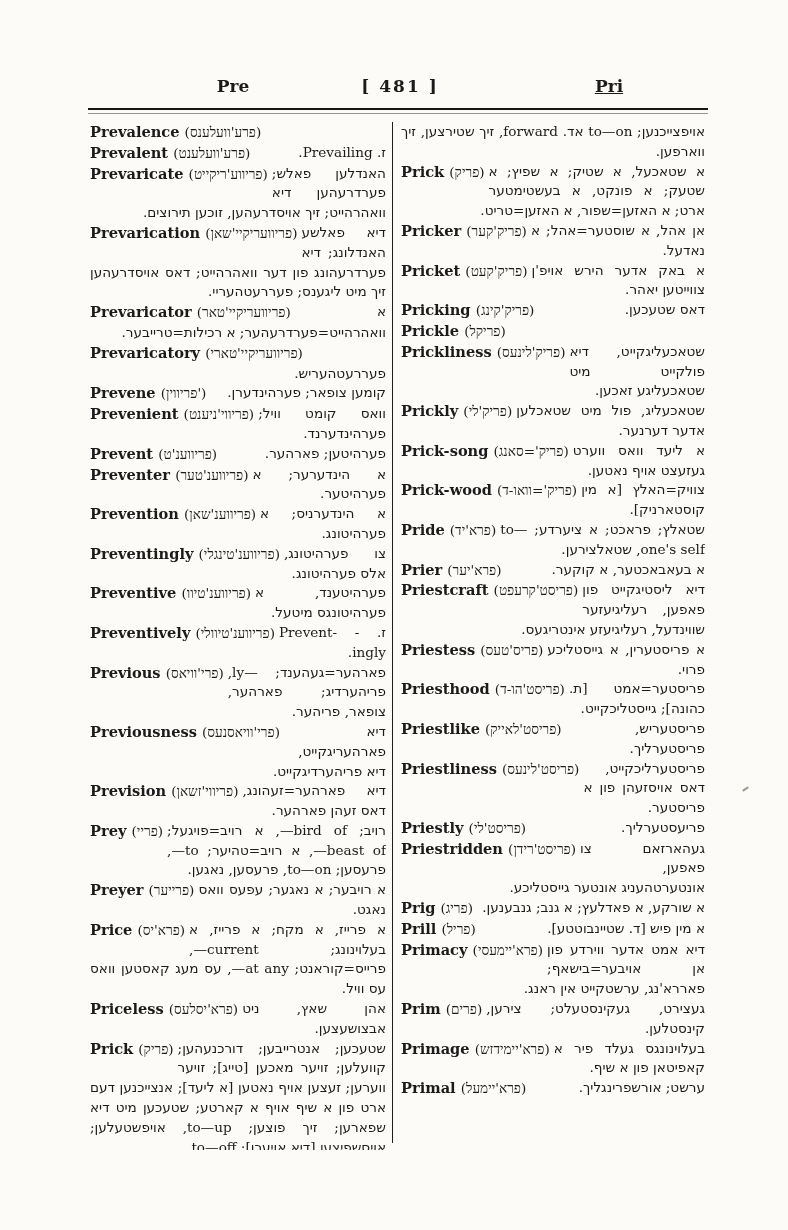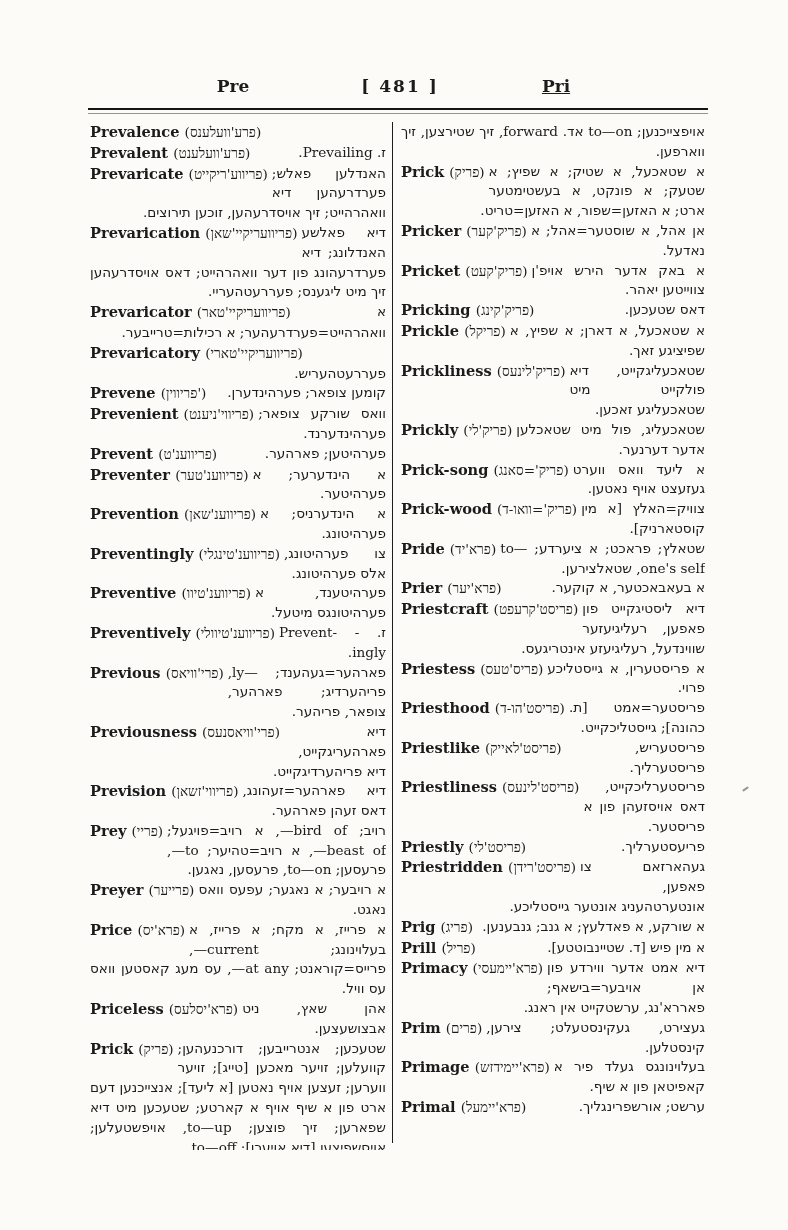--- a/index.html
+++ b/index.html
@@ -12,21 +12,21 @@
     overflow:hidden;
   }
   .page{width:788px;height:1230px;position:relative;}
   .running-head{
     position:absolute;top:76px;left:0;width:100%;height:24px;
     font-weight:bold;font-size:17px;
     font-family:"DejaVu Serif","Liberation Serif",serif;
   }
   .running-head .hleft{position:absolute;left:233px;transform:translateX(-50%);}
   .running-head .hcenter{position:absolute;left:400px;transform:translateX(-50%);letter-spacing:2px;}
-  .running-head .hright{position:absolute;left:556px;transform:translateX(-50%);text-decoration:underline;}
+  .running-head .hright{position:absolute;left:609px;transform:translateX(-50%);text-decoration:underline;}
   .rule{
     position:absolute;top:108px;left:88px;width:620px;height:3px;
     border-top:2px solid #161616;border-bottom:1px solid rgba(22,22,22,.45);
   }
   .columns{
     position:absolute;top:122px;left:90px;width:616px;height:1028px;
     display:flex;overflow:hidden;
   }
   .col{overflow:hidden;}
   .col-left{width:296px;}
@@ -66,21 +66,21 @@
 
   <div class="columns">
     <div class="col col-left" id="col-left">
         <p class="entry"><span class="hw">Prevalence <span class="tr">(פרע'וועלענס)</span></span></p>
         <p class="entry"><span class="hw">Prevalent <span class="tr">(פרע'וועלענט)</span></span><span class="def">ז. Prevailing.</span></p>
         <p class="entry"><span class="hw">Prevaricate <span class="tr">(פריווע'ריקייט)</span></span><span class="def">האנדלען פאלש; פערדרעהען דיא וואהרהייט; זיך אויסדרעהען, זוכען תירוצים.</span></p>
         <p class="entry"><span class="hw">Prevarication <span class="tr">(פריוועריקיי'שאן)</span></span><span class="def">דיא פאלשע האנדלונג; דיא פערדרעהונג פון דער וואהרהייט; דאס אויסדרעהען זיך מיט ליגענס; פעררעטהעריי.</span></p>
         <p class="entry"><span class="hw">Prevaricator <span class="tr">(פריוועריקיי'טאר)</span></span><span class="def">א וואהרהייט=פערדרעהער; א רכילות=טרייבער.</span></p>
         <p class="entry"><span class="hw">Prevaricatory <span class="tr">(פריוועריקיי'טארי)</span></span><span class="def">פעררעטהעריש.</span></p>
         <p class="entry"><span class="hw">Prevene <span class="tr">(פריווין')</span></span><span class="def">קומען צופאר; פערהינדערן.</span></p>
-        <p class="entry"><span class="hw">Prevenient <span class="tr">(פריווי'ניענט)</span></span><span class="def">וואס שורקע צופאר; פערהינדערנד.</span></p>
+        <p class="entry"><span class="hw">Prevenient <span class="tr">(פריווי'ניענט)</span></span><span class="def">וואס קומט וויל; פערהינדערנד.</span></p>
         <p class="entry"><span class="hw">Prevent <span class="tr">(פריווענ'ט)</span></span><span class="def">פערהיטען; פארהער.</span></p>
         <p class="entry"><span class="hw">Preventer <span class="tr">(פריווענ'טער)</span></span><span class="def">א הינדערער; א פערהיטער.</span></p>
         <p class="entry"><span class="hw">Prevention <span class="tr">(פריווענ'שאן)</span></span><span class="def">א הינדערניס; א פערהיטונג.</span></p>
         <p class="entry"><span class="hw">Preventingly <span class="tr">(פריווענ'טינגלי)</span></span><span class="def">צו פערהיטונג, אלס פערהיטונג.</span></p>
         <p class="entry"><span class="hw">Preventive <span class="tr">(פריווענ'טיוו)</span></span><span class="def">פערהיטענד, א פערהיטונגס מיטעל.</span></p>
         <p class="entry"><span class="hw">Preventively <span class="tr">(פריווענ'טיוולי)</span></span><span class="def">ז. Prevent- -ingly.</span></p>
         <p class="entry"><span class="hw">Previous <span class="tr">(פרי'וויאס)</span></span><span class="def">פארהער=געהענד; —ly, פריהערדיג; פארהער, צופאר, פריהער.</span></p>
         <p class="entry"><span class="hw">Previousness <span class="tr">(פרי'וויאסנעס)</span></span><span class="def">דיא פארהעריגקייט, דיא פריהערדיגקייט.</span></p>
         <p class="entry"><span class="hw">Prevision <span class="tr">(פריווי'זשאן)</span></span><span class="def">דיא פארהער=זעהונג, דאס זעהן פארהער.</span></p>
         <p class="entry"><span class="hw">Prey <span class="tr">(פריי)</span></span><span class="def">רויב; bird of—, א רויב=פויגעל; beast of—, א רויב=טהיער; to—, פרעסען; to—on, פרעסען, נאגען.</span></p>
@@ -89,21 +89,21 @@
         <p class="entry"><span class="hw">Priceless <span class="tr">(פרא'יסלעס)</span></span><span class="def">אהן שאץ, ניט אבצושעצען.</span></p>
         <p class="entry"><span class="hw">Prick <span class="tr">(פריק)</span></span><span class="def">שטעכען; אנטרייבען; דורכנעהען; קוועלען; זויער מאכען [טייג]; זויער ווערען; זעצען אויף נאטען [א ליעד]; אנצייכנען דעם ארט פון א שיף אויף א קארטע; שטעכען מיט דיא שפארען; זיך פוצען; to—up, אויפשטעלען; אויסשפיצען [דיא אויערן]; to—off,</span></p>
       </div>
     <div class="divider"></div>
     <div class="col col-right" id="col-right">
         <p class="entry"><span class="def">אויפצייכנען; to—on אד. forward, זיך שטירצען, זיך ווארפען.</span></p>
         <p class="entry"><span class="hw">Prick <span class="tr">(פריק)</span></span><span class="def">א שטאכעל, א שטיק; א שפיץ; א שטעק; א פונקט, א בעשטימטער ארט; א האזען=שפור, א האזען=טריט.</span></p>
         <p class="entry"><span class="hw">Pricker <span class="tr">(פריק'קער)</span></span><span class="def">אן אהל, א שוסטער=אהל; א נאדעל.</span></p>
         <p class="entry"><span class="hw">Pricket <span class="tr">(פריק'קעט)</span></span><span class="def">א באק אדער הירש אויפ'ן צווייטען יאהר.</span></p>
         <p class="entry"><span class="hw">Pricking <span class="tr">(פריק'קינג)</span></span><span class="def">דאס שטעכען.</span></p>
-        <p class="entry"><span class="hw">Prickle <span class="tr">(פריקל)</span></span><span class="def">א שטאכעל, א דארן; א שפיץ, א שפיציגע זאך.</span></p>
+        <p class="entry"><span class="hw">Prickle <span class="tr">(פריקל)</span></span></p>
         <p class="entry"><span class="hw">Prickliness <span class="tr">(פריק'לינעס)</span></span><span class="def">שטאכעליגקייט, דיא פולקייט מיט שטאכעליגע זאכען.</span></p>
         <p class="entry"><span class="hw">Prickly <span class="tr">(פריק'לי)</span></span><span class="def">שטאכעליג, פול מיט שטאכלען אדער דערנער.</span></p>
         <p class="entry"><span class="hw">Prick-song <span class="tr">(פריק'=סאנג)</span></span><span class="def">א ליעד וואס ווערט געזעצט אויף נאטען.</span></p>
         <p class="entry"><span class="hw">Prick-wood <span class="tr">(פריק'=וואו-ד)</span></span><span class="def">צוויק=האלץ [א מין קוסטארניק].</span></p>
         <p class="entry"><span class="hw">Pride <span class="tr">(פרא'יד)</span></span><span class="def">שטאלץ; פראכט; א ציערדע; to—one's self, שטאלצירען.</span></p>
         <p class="entry"><span class="hw">Prier <span class="tr">(פרא'יער)</span></span><span class="def">א בעאבאכטער, א קוקער.</span></p>
         <p class="entry"><span class="hw">Priestcraft <span class="tr">(פריסט'קרעפט)</span></span><span class="def">דיא ליסטיגקייט פון פאפען, רעליגיעזער שווינדעל, רעליגיעזע אינטריגעס.</span></p>
         <p class="entry"><span class="hw">Priestess <span class="tr">(פריס'טעס)</span></span><span class="def">א פריסטערין, א גייסטליכע פרוי.</span></p>
         <p class="entry"><span class="hw">Priesthood <span class="tr">(פריסט'הו-ד)</span></span><span class="def">פריסטער=אמט [ת. כהונה]; גייסטליכקייט.</span></p>
         <p class="entry"><span class="hw">Priestlike <span class="tr">(פריסט'לאייק)</span></span><span class="def">פריסטעריש, פריסטערליך.</span></p>

